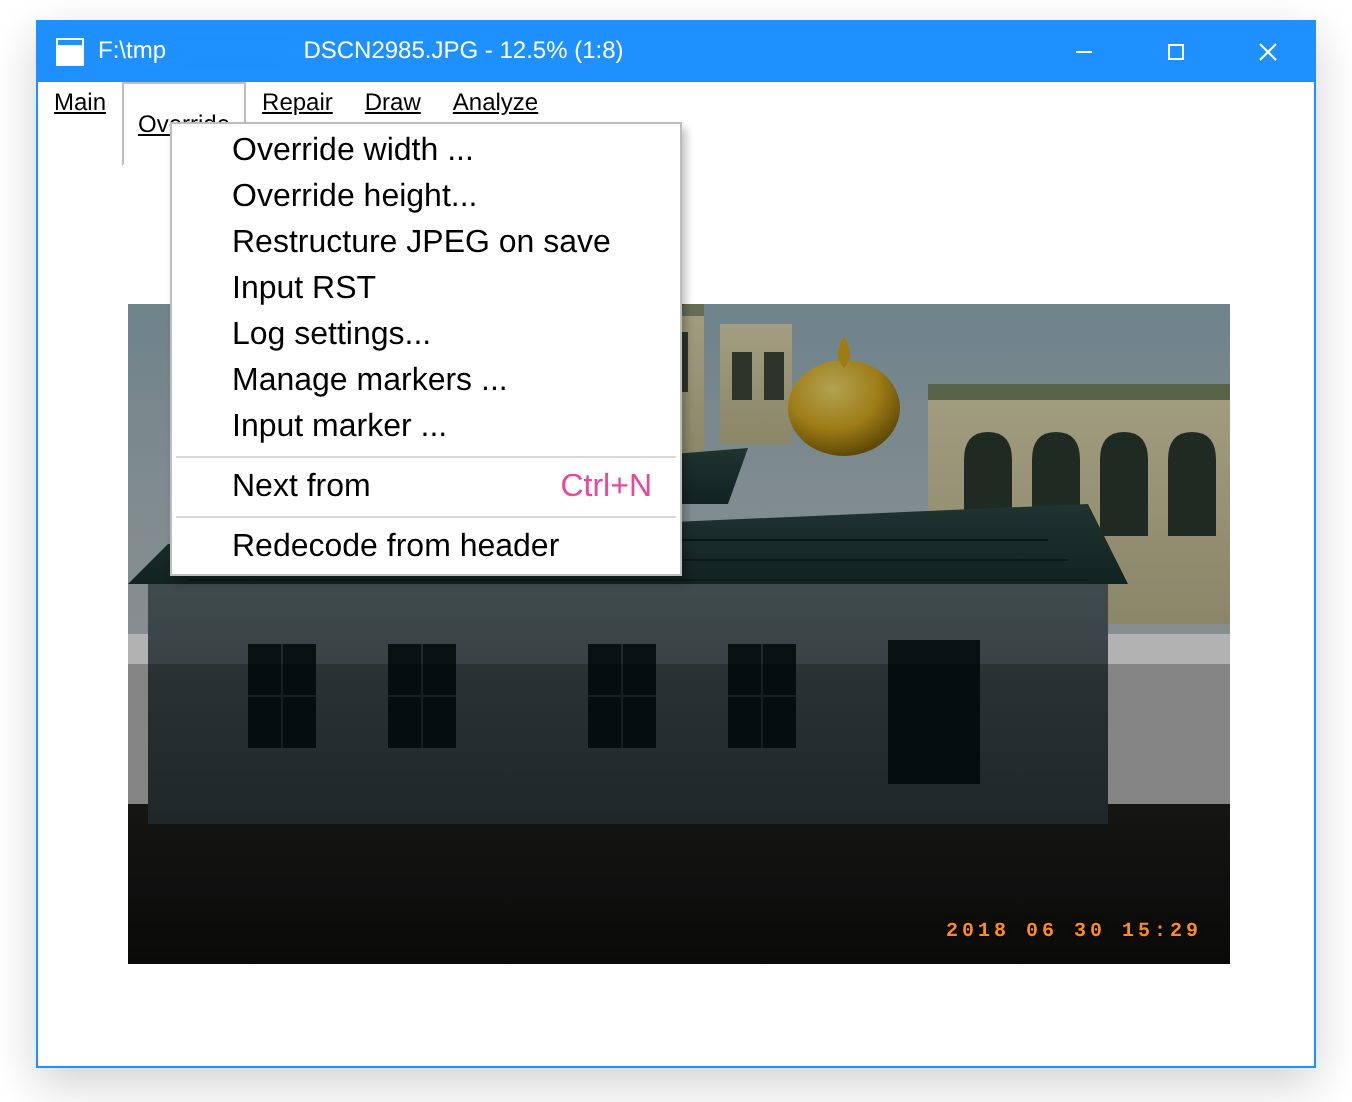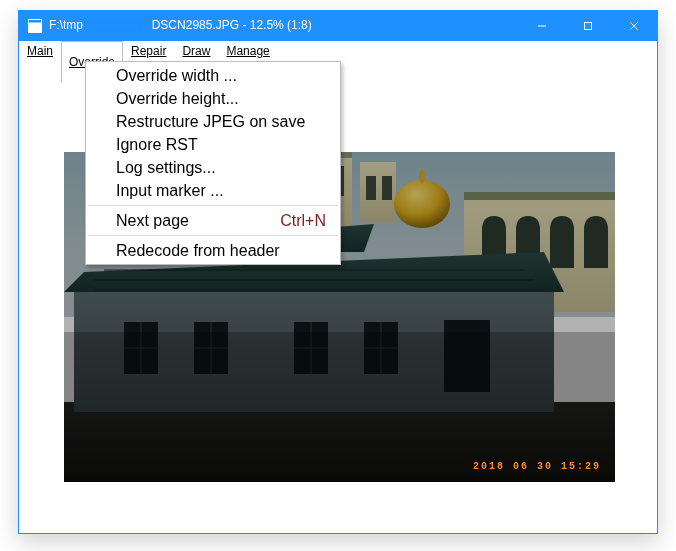--- a/index.html
+++ b/index.html
@@ -127,21 +127,21 @@
     font-size: 16px;
   }
   .dd-row {
     display: flex;
     align-items: center;
     height: 23px;
     padding: 0 14px 0 30px;
     color: #000;
   }
   .dd-row .label { flex: 1 1 auto; }
-  .dd-row .accel { color: #7f1d1d; }
+  .dd-row .accel { color: #ec4899; }
   .dd-sep {
     height: 1px;
     margin: 3px 2px;
     background: #d9d9d9;
   }
 
   
   .client {
     flex: 1 1 auto;
     position: relative;
@@ -221,52 +221,56 @@
       <div class="menu-item open">
           <span>Override</span>
         </div>
       <div class="menu-item">
           <span>Repair</span>
         </div>
       <div class="menu-item">
           <span>Draw</span>
         </div>
       <div class="menu-item">
-          <span>Manage</span>
+          <span>Analyze</span>
         </div>
     </div>
 
     <div class="dropdown">
       <div class="dd-row">
           <span class="label">Override width ...</span>
           <span class="accel"></span>
         </div>
       <div class="dd-row">
           <span class="label">Override height...</span>
           <span class="accel"></span>
         </div>
       <div class="dd-row">
           <span class="label">Restructure JPEG on save</span>
           <span class="accel"></span>
         </div>
       <div class="dd-row">
-          <span class="label">Ignore RST</span>
+          <span class="label">Input RST</span>
           <span class="accel"></span>
         </div>
       <div class="dd-row">
           <span class="label">Log settings...</span>
           <span class="accel"></span>
         </div>
       <div class="dd-row">
+          <span class="label">Manage markers ...</span>
+          <span class="accel"></span>
+        </div>
+      <div class="dd-row">
           <span class="label">Input marker ...</span>
           <span class="accel"></span>
         </div>
       <div class="dd-sep"></div>
       <div class="dd-row">
-          <span class="label">Next page</span>
+          <span class="label">Next from</span>
           <span class="accel">Ctrl+N</span>
         </div>
       <div class="dd-sep"></div>
       <div class="dd-row">
           <span class="label">Redecode from header</span>
           <span class="accel"></span>
         </div>
     </div>
 
     <div class="client">

